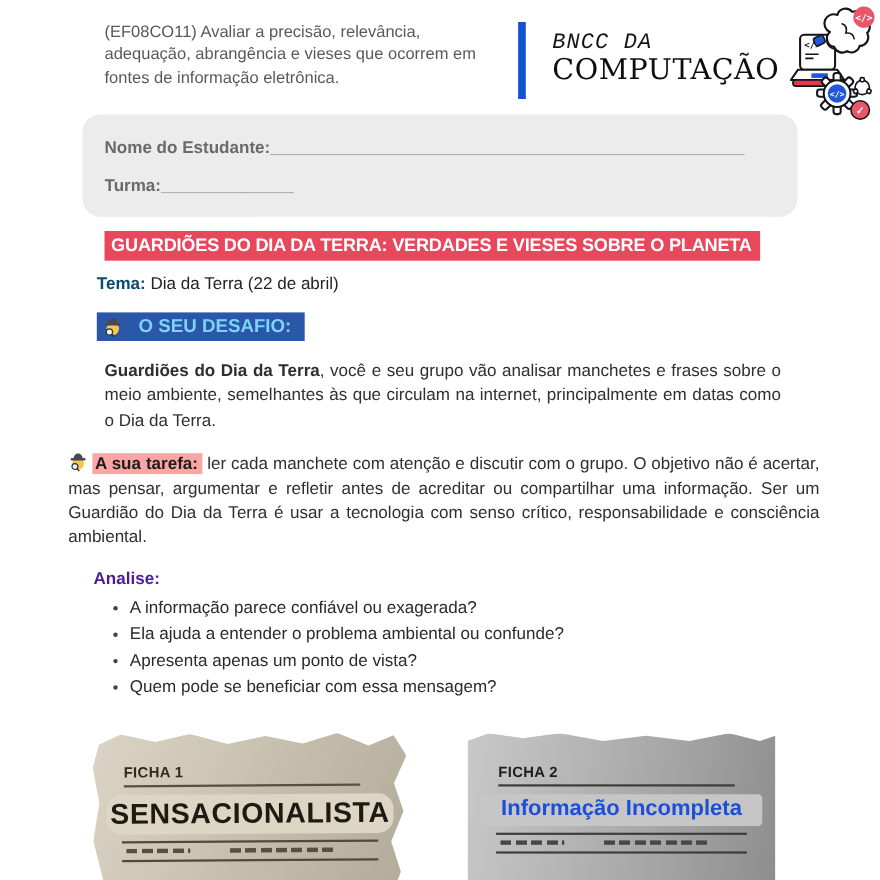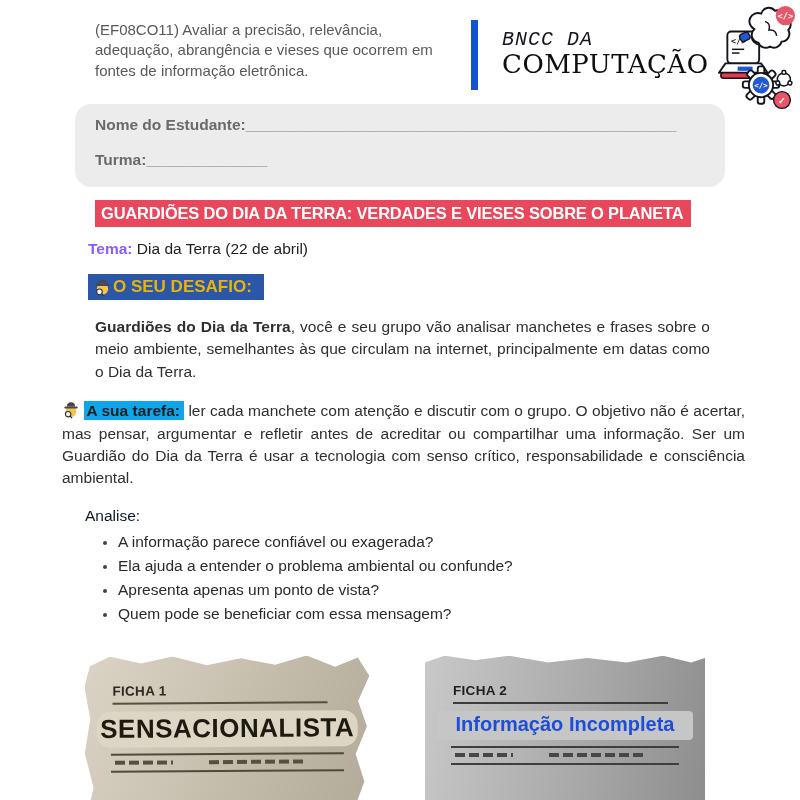--- a/index.html
+++ b/index.html
@@ -11,38 +11,38 @@
   .header{position:relative;display:flex;align-items:flex-start;padding:20px 0 0 95px;height:92px;box-sizing:border-box;}
   .objective{width:362px;font-size:15px;line-height:1.35;color:#595959;}
   .vbar{width:7px;height:70px;background:#1353cf;margin:0 0 0 14px;flex:none;}
   .logo{margin:10px 0 0 24px;flex:none;line-height:1;}
   .logo-top{font-family:Liberation Mono, monospace;font-style:italic;font-size:20px;letter-spacing:1px;color:#15151c;}
   .logo-bottom{font-family:"DejaVu Serif", serif;font-weight:normal;font-size:26px;letter-spacing:.5px;color:#0d0d12;margin-top:1px;}
   .laptop{margin:4px 0 0 10px;flex:none;}
   .corner-brain{position:absolute;top:4px;right:2px;}
   .corner-gears{position:absolute;top:60px;right:4px;}
   
-  .form-box{margin:12px 75px 0;background:#ececec;border-radius:16px;padding:12px 20px 20px;height:51px;}
+  .form-box{margin:12px 75px 0;background:#ececec;border-radius:16px;padding:22px 20px 20px;height:51px;}
   .form-line{font-weight:bold;color:#6a6a6a;font-size:15.5px;white-space:nowrap;overflow:hidden;}
   .form-line + .form-line{margin-top:17px;}
   .blank{font-weight:bold;color:#8a8a8a;letter-spacing:0;}
   
   .banner-row{margin:13px 0 0 95px;}
   .title-banner{display:inline-block;background:#e8485c;color:#fff;font-weight:bold;font-size:16.5px;
     letter-spacing:-0.2px;padding:4px 8px 4px 6px;white-space:nowrap;}
   .theme{margin:13px 0 0 88px;font-size:15.5px;color:#222;}
-  .theme b{color:#8b5cf6;}
+  .theme b{color:#0c4a6e;}
   .challenge-row{margin:16px 0 0 88px;}
-  .challenge{display:inline-flex;align-items:center;gap:1px;background:#2b57a8;color:#eab308;
+  .challenge{display:inline-flex;align-items:center;gap:14px;background:#2b57a8;color:#7dd3fc;
     font-weight:bold;font-size:17px;padding:3px 12px 3px 5px;}
   
   .intro{margin:15px 90px 0 95px;font-size:15.5px;line-height:1.46;text-align:justify;color:#2f2f2f;}
   .task{margin:17px 55px 0 62px;font-size:15.5px;line-height:1.44;text-align:justify;color:#2f2f2f;}
-  .hl{background:#0ea5e9;font-weight:bold;padding:1px 4px 1px 2px;color:#1c1c1c;}
-  .analyze-label{margin:17px 0 0 85px;font-size:15.5px;color:#0f172a;}
+  .hl{background:#fca5a5;font-weight:bold;padding:1px 4px 1px 2px;color:#1c1c1c;}
+  .analyze-label{margin:17px 0 0 85px;font-size:15.5px;color:#4c1d95;font-weight:bold;}
   ul.questions{margin:5px 0 0;padding:0 0 0 118px;list-style:disc outside;}
   ul.questions li{font-size:15.5px;line-height:1.5;color:#2a2a2a;margin:1px 0;}
   ul.questions li::marker{color:#444;font-size:13px;}
   
   .cards{display:flex;margin-top:30px;}
   .card{box-sizing:border-box;position:relative;}
   .card1{
     width:285px;height:230px;margin-left:85px;background:#cfc6b3;
     background-image:linear-gradient(115deg, rgba(255,255,255,.25), rgba(0,0,0,.07) 60%, rgba(0,0,0,.16));
     clip-path:polygon(2% 4%,9% 0%,20% 3%,31% 0%,43% 4%,55% 1%,67% 4%,78% 0%,88% 5%,96% 1%,100% 9%,96% 20%,99% 31%,95% 43%,98% 55%,94% 68%,97% 81%,94% 100%,0% 100%,2% 86%,0% 72%,3% 57%,0% 42%,2% 27%,0% 13%);

